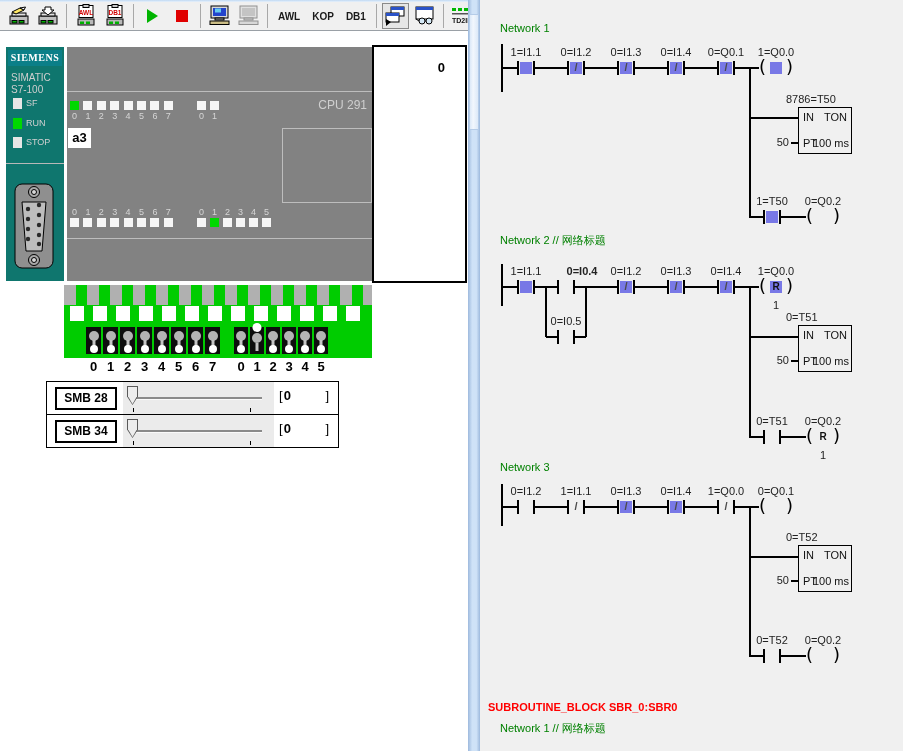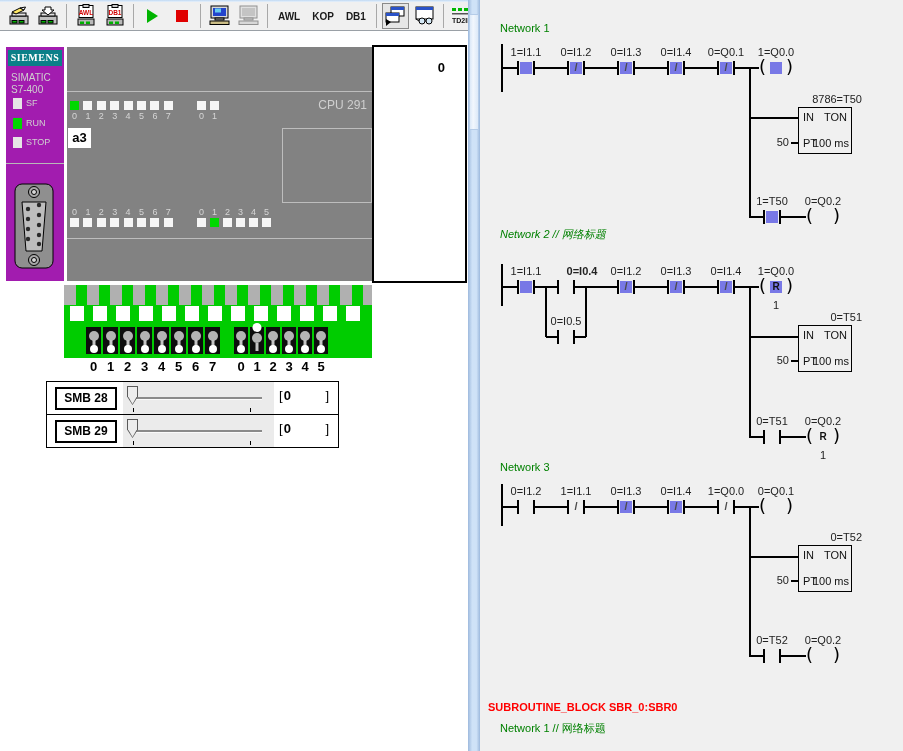--- a/index.html
+++ b/index.html
@@ -9,21 +9,21 @@
   
   #toolbar{position:absolute;left:0;top:2px;width:468px;height:29px;background:#f0f0f0;
     border-bottom:1px solid #9aa0a6;display:flex;align-items:center;padding-left:4px;box-sizing:border-box;}
   .tbtn{width:27px;height:26px;display:flex;align-items:center;justify-content:center;margin:0 1px;flex:none;}
   .tbtn.active{border:1px solid #8a8a8a;background:#e6e6e6;box-sizing:border-box;}
   .tsep{width:1px;height:24px;background:#a8a8a8;margin:0 4px;flex:none;}
   .ttxt{font-size:10px;font-weight:bold;color:#1a1a1a;padding:0 6px;flex:none;cursor:default;}
   .play{width:0;height:0;border-left:11px solid #00b400;border-top:7px solid transparent;border-bottom:7px solid transparent;}
   .stopsq{width:12px;height:12px;background:#e00000;}
   
-  #plc-left{position:absolute;left:6px;top:47px;width:58px;height:234px;background:#a21caf;}
+  #plc-left{position:absolute;left:6px;top:47px;width:58px;height:234px;background:#0f766e;}
   #siemens{position:absolute;left:2px;top:3px;width:54px;height:16px;background:#0b7f88;color:#fff;
     font-family:"Liberation Serif",serif;font-weight:bold;font-size:10px;text-align:center;line-height:16px;letter-spacing:.5px;}
   .plcgray{color:#cfcfcf;font-size:10px;position:absolute;left:5px;}
   .sled{position:absolute;left:7px;width:9px;height:11px;}
   .sledlab{position:absolute;left:20px;font-size:9px;color:#d0d0d0;line-height:11px;}
   #plc-left-divider{position:absolute;left:0;top:116px;width:100%;height:1px;background:#b8b8b8;}
   #plc-main{position:absolute;left:67px;top:47px;width:305px;height:234px;background:#828282;}
   .hdiv{position:absolute;left:0;width:100%;height:1px;background:#bdbdbd;}
   #cpu-label{position:absolute;right:5px;top:51px;color:#cfcfcf;font-size:12px;}
   #tag-box{position:absolute;left:1px;top:81px;width:23px;height:20px;background:#fff;color:#000;
@@ -83,21 +83,21 @@
   .lcoil{position:absolute;width:34px;height:18px;background:#f0f0f0;}
   .lcoil .pl,.lcoil .pr{position:absolute;top:-2px;font-size:18px;color:#000;line-height:20px;font-family:"DejaVu Sans",sans-serif;}
   .lcoil .pl{left:0;} .lcoil .pr{right:0;}
   .lcoil .lsq{left:11px;top:3px;}
   .lcoil .letter{position:absolute;left:0;top:3px;width:100%;text-align:center;font-size:10px;font-weight:bold;color:#111;z-index:2;}
   .lsub{position:absolute;width:40px;text-align:center;font-size:11px;color:#222;}
   .lton{position:absolute;width:52px;height:45px;border:1px solid #000;background:#f0f0f0;font-size:11px;color:#111;}
   .lton span{position:absolute;white-space:nowrap;}
   .lton .tl{left:4px;top:3px;} .lton .tr{right:4px;top:3px;}
   .lton .bl{left:4px;bottom:4px;} .lton .br{right:2px;bottom:4px;}
-  .ltlabel{position:absolute;width:76px;text-align:right;font-size:11px;color:#222;white-space:nowrap;}
+  .ltlabel{position:absolute;width:76px;text-align:left;font-size:11px;color:#222;white-space:nowrap;}
   .lpreset{position:absolute;width:18px;text-align:right;font-size:11px;color:#222;}
 </style>
 </head>
 <body>
 
 <div id="top-edge"></div>
 
 <div id="toolbar">
   <div class="tbtn">
     <svg width="26" height="24">
@@ -211,21 +211,21 @@
       <rect x="14" y="9" width="10" height="8" fill="#ffe000" stroke="#000"></rect>
       <text x="19" y="16" font-size="6" font-weight="bold" fill="#000" text-anchor="middle">T</text>
     </svg>
   </div>
   <div class="tsep"></div>
 </div>
 
 <div id="plc-left">
   <div id="siemens">SIEMENS</div>
   <div class="plcgray" style="top:25px;">SIMATIC</div>
-  <div class="plcgray" style="top:37px;">S7-400</div>
+  <div class="plcgray" style="top:37px;">S7-100</div>
   <div id="status-leds">
       <div class="sled" style="top: 51px; background: rgb(230, 230, 230); position: absolute;"></div>
       <div class="sledlab" style="top: 51px; position: absolute;">SF</div>
       <div class="sled" style="top: 70.5px; background: rgb(0, 216, 0); position: absolute;"></div>
       <div class="sledlab" style="top: 70.5px; position: absolute;">RUN</div>
       <div class="sled" style="top: 90px; background: rgb(230, 230, 230); position: absolute;"></div>
       <div class="sledlab" style="top: 90px; position: absolute;">STOP</div>
     </div>
   <div id="plc-left-divider"></div>
   <svg style="position:absolute;left:4px;top:136px;" width="48" height="86">
@@ -409,39 +409,39 @@
       <div class="slabel">SMB 28</div>
       <div class="szone">
         <div class="strack"></div>
         <div class="sthumb"></div>
         <div class="stick" style="left: 10px;"></div>
         <div class="stick" style="left: 127px;"></div>
       </div>
       <div class="sval"><span>0</span></div>
     </div>
     <div class="srow">
-      <div class="slabel">SMB 29</div>
+      <div class="slabel">SMB 34</div>
       <div class="szone">
         <div class="strack"></div>
         <div class="sthumb"></div>
         <div class="stick" style="left: 10px;"></div>
         <div class="stick" style="left: 127px;"></div>
       </div>
       <div class="sval"><span>0</span></div>
     </div>
   </div>
 
 <div id="scrollbar">
   <div id="scroll-thumb"></div>
 </div>
 
 <div id="right-pane">
   <div id="ladder">
       <div class="nettitle" style="left: 20px; top: 22px;">Network 1</div>
-      <div class="nettitle" style="left: 20px; top: 227px; font-style: italic;">Network 2 // 网络标题</div>
+      <div class="nettitle" style="left: 20px; top: 233px;">Network 2 // 网络标题</div>
       <div class="nettitle" style="left: 20px; top: 461px;">Network 3</div>
       <div class="blocktitle" style="left: 8px; top: 701px;">SUBROUTINE_BLOCK SBR_0:SBR0</div>
       <div class="nettitle" style="left: 20px; top: 721px;">Network 1 // 网络标题</div>
       <div class="vl" style="left: 21px; top: 44px; height: 48px;"></div>
       <div class="hl" style="left: 22px; top: 67px; width: 258px;"></div>
       <div class="lc" style="left: 37px; top: 61px;">
         <div class="lsq"></div>
       </div>
       <div class="llabel" style="left: 14px; top: 46px;">1=I1.1</div>
       <div class="lc" style="left: 87px; top: 61px;">

